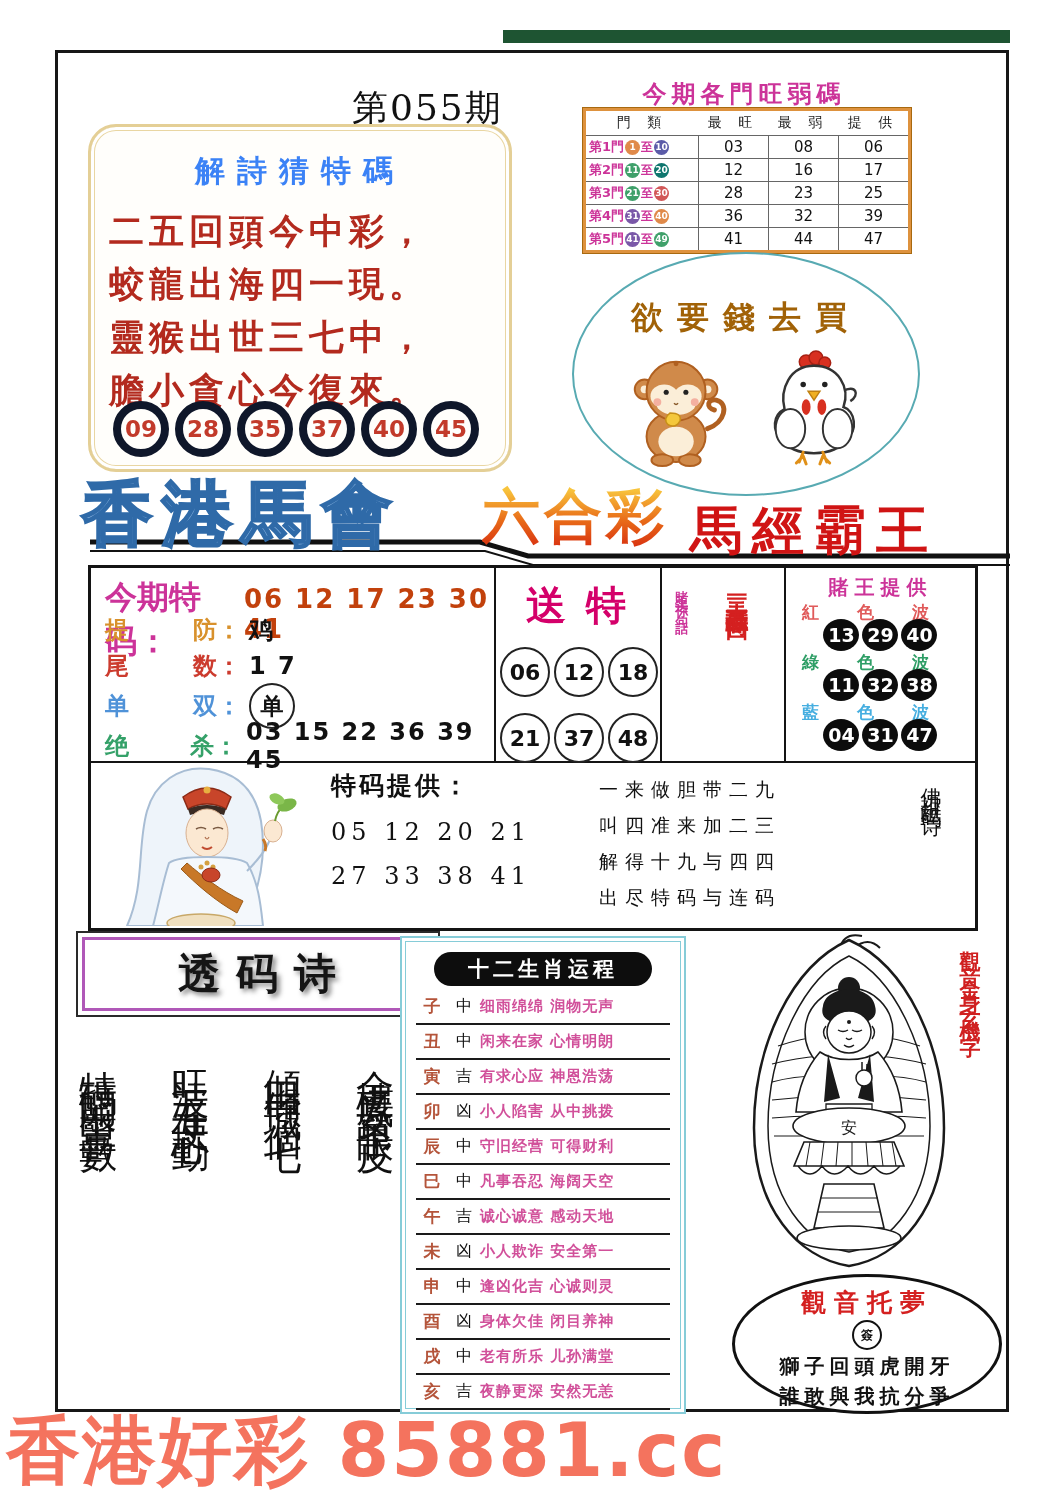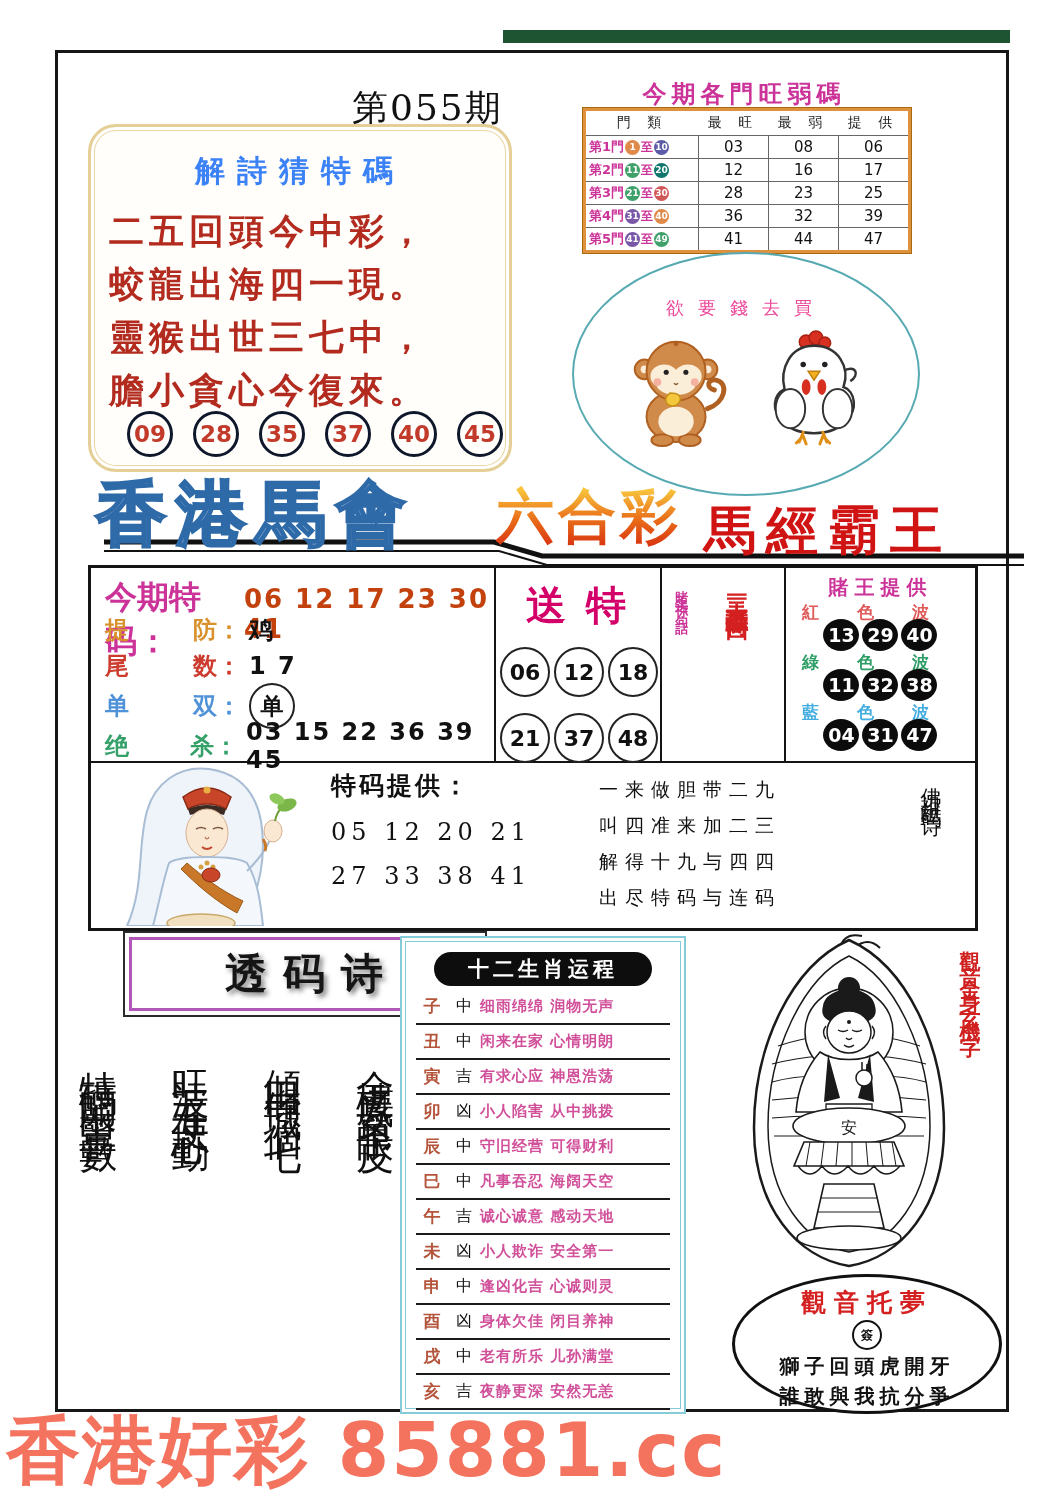--- a/index.html
+++ b/index.html
@@ -14,45 +14,45 @@
 
   
   .poem-box{position:absolute;left:88px;top:124px;width:418px;height:342px;border:3px solid #e4cf96;
             border-radius:28px;box-shadow:inset 0 0 0 3px #fff,inset 0 0 0 4px #e9d6a2;background:#fffefb;}
   .poem-title{margin-top:24px;text-align:center;font-family:"DejaVu Serif",serif;font-weight:bold;
               font-size:30px;color:#3b82f6;letter-spacing:12px;}
   .poem-lines{margin:12px 0 0 18px;font-family:"DejaVu Serif",serif;font-weight:bold;font-size:35px;
               color:#b32a1e;line-height:53px;letter-spacing:5px;white-space:nowrap;}
   .poem-provider{position:absolute;left:16px;bottom:12px;display:flex;align-items:center;}
   .pp-label{font-weight:bold;font-size:25px;color:#27a3b8;font-family:"DejaVu Serif",serif;}
-  .pp-num{width:40px;height:40px;border:3px solid #0f172a;border-radius:50%;color:#c23a2a;
-          font:bold 23px "DejaVu Sans",sans-serif;display:flex;align-items:center;justify-content:center;margin-left:20px;}
+  .pp-num{width:40px;height:40px;border:8px solid #0f172a;border-radius:50%;color:#c23a2a;
+          font:bold 23px "DejaVu Sans",sans-serif;display:flex;align-items:center;justify-content:center;margin-left:6px;}
 
   
   .strength-title{position:absolute;left:583px;top:78px;width:322px;text-align:center;
                   font-family:"DejaVu Serif",serif;font-weight:bold;font-size:24px;color:#cc3399;letter-spacing:5px;}
   .strength{position:absolute;left:583px;top:108px;width:322px;border:3px solid #de923e;outline:1px solid #a8690f;background:#fff;}
   .s-row{display:grid;grid-template-columns:112px 70px 70px 70px;height:22px;align-items:center;border-top:1px solid #666;}
   .s-row.header{border-top:none;height:24px;}
   .s-h{font:14px "DejaVu Serif",serif;color:#222;text-align:center;letter-spacing:6px;}
   .s-gate{display:flex;align-items:center;padding-left:3px;color:#cc3399;font:bold 13px "DejaVu Sans",sans-serif;}
   .range-circle{width:15px;height:15px;border-radius:50%;color:#fff;font:bold 9px "DejaVu Sans",sans-serif;
                 display:flex;align-items:center;justify-content:center;margin:0 1px;}
   .zhi{color:#cc3399;font-size:12px;}
   .s-val{text-align:center;font:15px "DejaVu Sans",sans-serif;color:#111;border-left:1px solid #666;height:100%;
          display:flex;align-items:center;justify-content:center;}
 
   
   .oval{position:absolute;left:572px;top:252px;width:344px;height:240px;border:2px solid #58aab2;border-radius:50%;background:#fff;}
-  .oval-text{margin-top:42px;text-align:center;font-family:"DejaVu Serif",serif;font-weight:normal;
-             font-size:18px;color:#ec4899;letter-spacing:14px;}
+  .oval-text{margin-top:42px;text-align:center;font-family:"DejaVu Serif",serif;font-weight:bold;
+             font-size:32px;color:#a16207;letter-spacing:14px;}
   .animals{display:flex;justify-content:center;gap:26px;margin-top:10px;}
 
   
-  .masthead{position:absolute;left:76px;top:468px;width:950px;height:100px;}
+  .masthead{position:absolute;left:62px;top:468px;width:950px;height:100px;}
   .mh-hk{position:absolute;left:20px;top:0;font-family:"DejaVu Serif",serif;font-weight:bold;font-size:70px;
          color:#8cb6e2;-webkit-text-stroke:2.5px #2f6aa8;letter-spacing:10px;}
   .mh-lhc{position:absolute;left:420px;top:10px;font-family:"DejaVu Serif",serif;font-weight:900;font-size:58px;
           background:linear-gradient(180deg,#f8c43c 15%,#e86a18 55%,#d83010 90%);
           -webkit-background-clip:text;background-clip:text;color:transparent;letter-spacing:4px;}
   .mh-mjbw{position:absolute;left:628px;top:28px;font-family:"DejaVu Sans",sans-serif;font-weight:900;font-size:52px;
            color:#d01414;letter-spacing:10px;}
   .mh-swoosh{position:absolute;left:0;top:66px;}
 
   
@@ -99,21 +99,21 @@
   .tm-provide{width:260px;padding-top:6px;flex:none;}
   .tm-label{font-family:"DejaVu Serif",serif;font-weight:bold;font-size:25px;color:#111;letter-spacing:3px;}
   .tm-nums{font-family:"DejaVu Serif",serif;font-size:24px;color:#111;letter-spacing:5px;margin-top:16px;}
   .fz-poem{font-family:"DejaVu Serif",serif;font-size:19px;color:#111;line-height:36px;letter-spacing:7px;
            padding-top:8px;margin-left:8px;white-space:nowrap;}
   .fz-title{writing-mode:vertical-rl;text-orientation:upright;font-family:"DejaVu Serif",serif;font-size:21px;
             color:#111;letter-spacing:7px;margin:8px 30px 0 auto;}
 
   
   .touma-outer{position:absolute;left:76px;top:931px;width:364px;height:86px;border:2px solid #2a2a2a;
-               padding:4px;box-sizing:border-box;margin-left:47px;}
+               padding:4px;box-sizing:border-box;}
   .touma-box{width:100%;height:100%;border:3px solid #b058b8;display:flex;align-items:center;justify-content:center;box-sizing:border-box;}
   .touma-title{font-family:"DejaVu Serif",serif;font-weight:900;font-size:42px;color:#151515;
                letter-spacing:16px;padding-left:14px;text-shadow:3px 3px 5px rgba(20,20,20,.55);}
   .verses{position:absolute;left:64px;top:1040px;width:328px;height:372px;display:flex;justify-content:space-between;padding:0 8px;}
   .verse-col{writing-mode:vertical-rl;text-orientation:upright;font-family:"DejaVu Serif",serif;
              font-size:38px;color:#101010;letter-spacing:11px;height:370px;}
 
   
   .zodiac-box{position:absolute;left:400px;top:936px;width:286px;height:478px;border:2px solid #86ccd8;
               box-shadow:inset 0 0 0 3px #fff,inset 0 0 0 4px #86ccd8;padding:12px 14px 0;box-sizing:border-box;background:#fff;}

